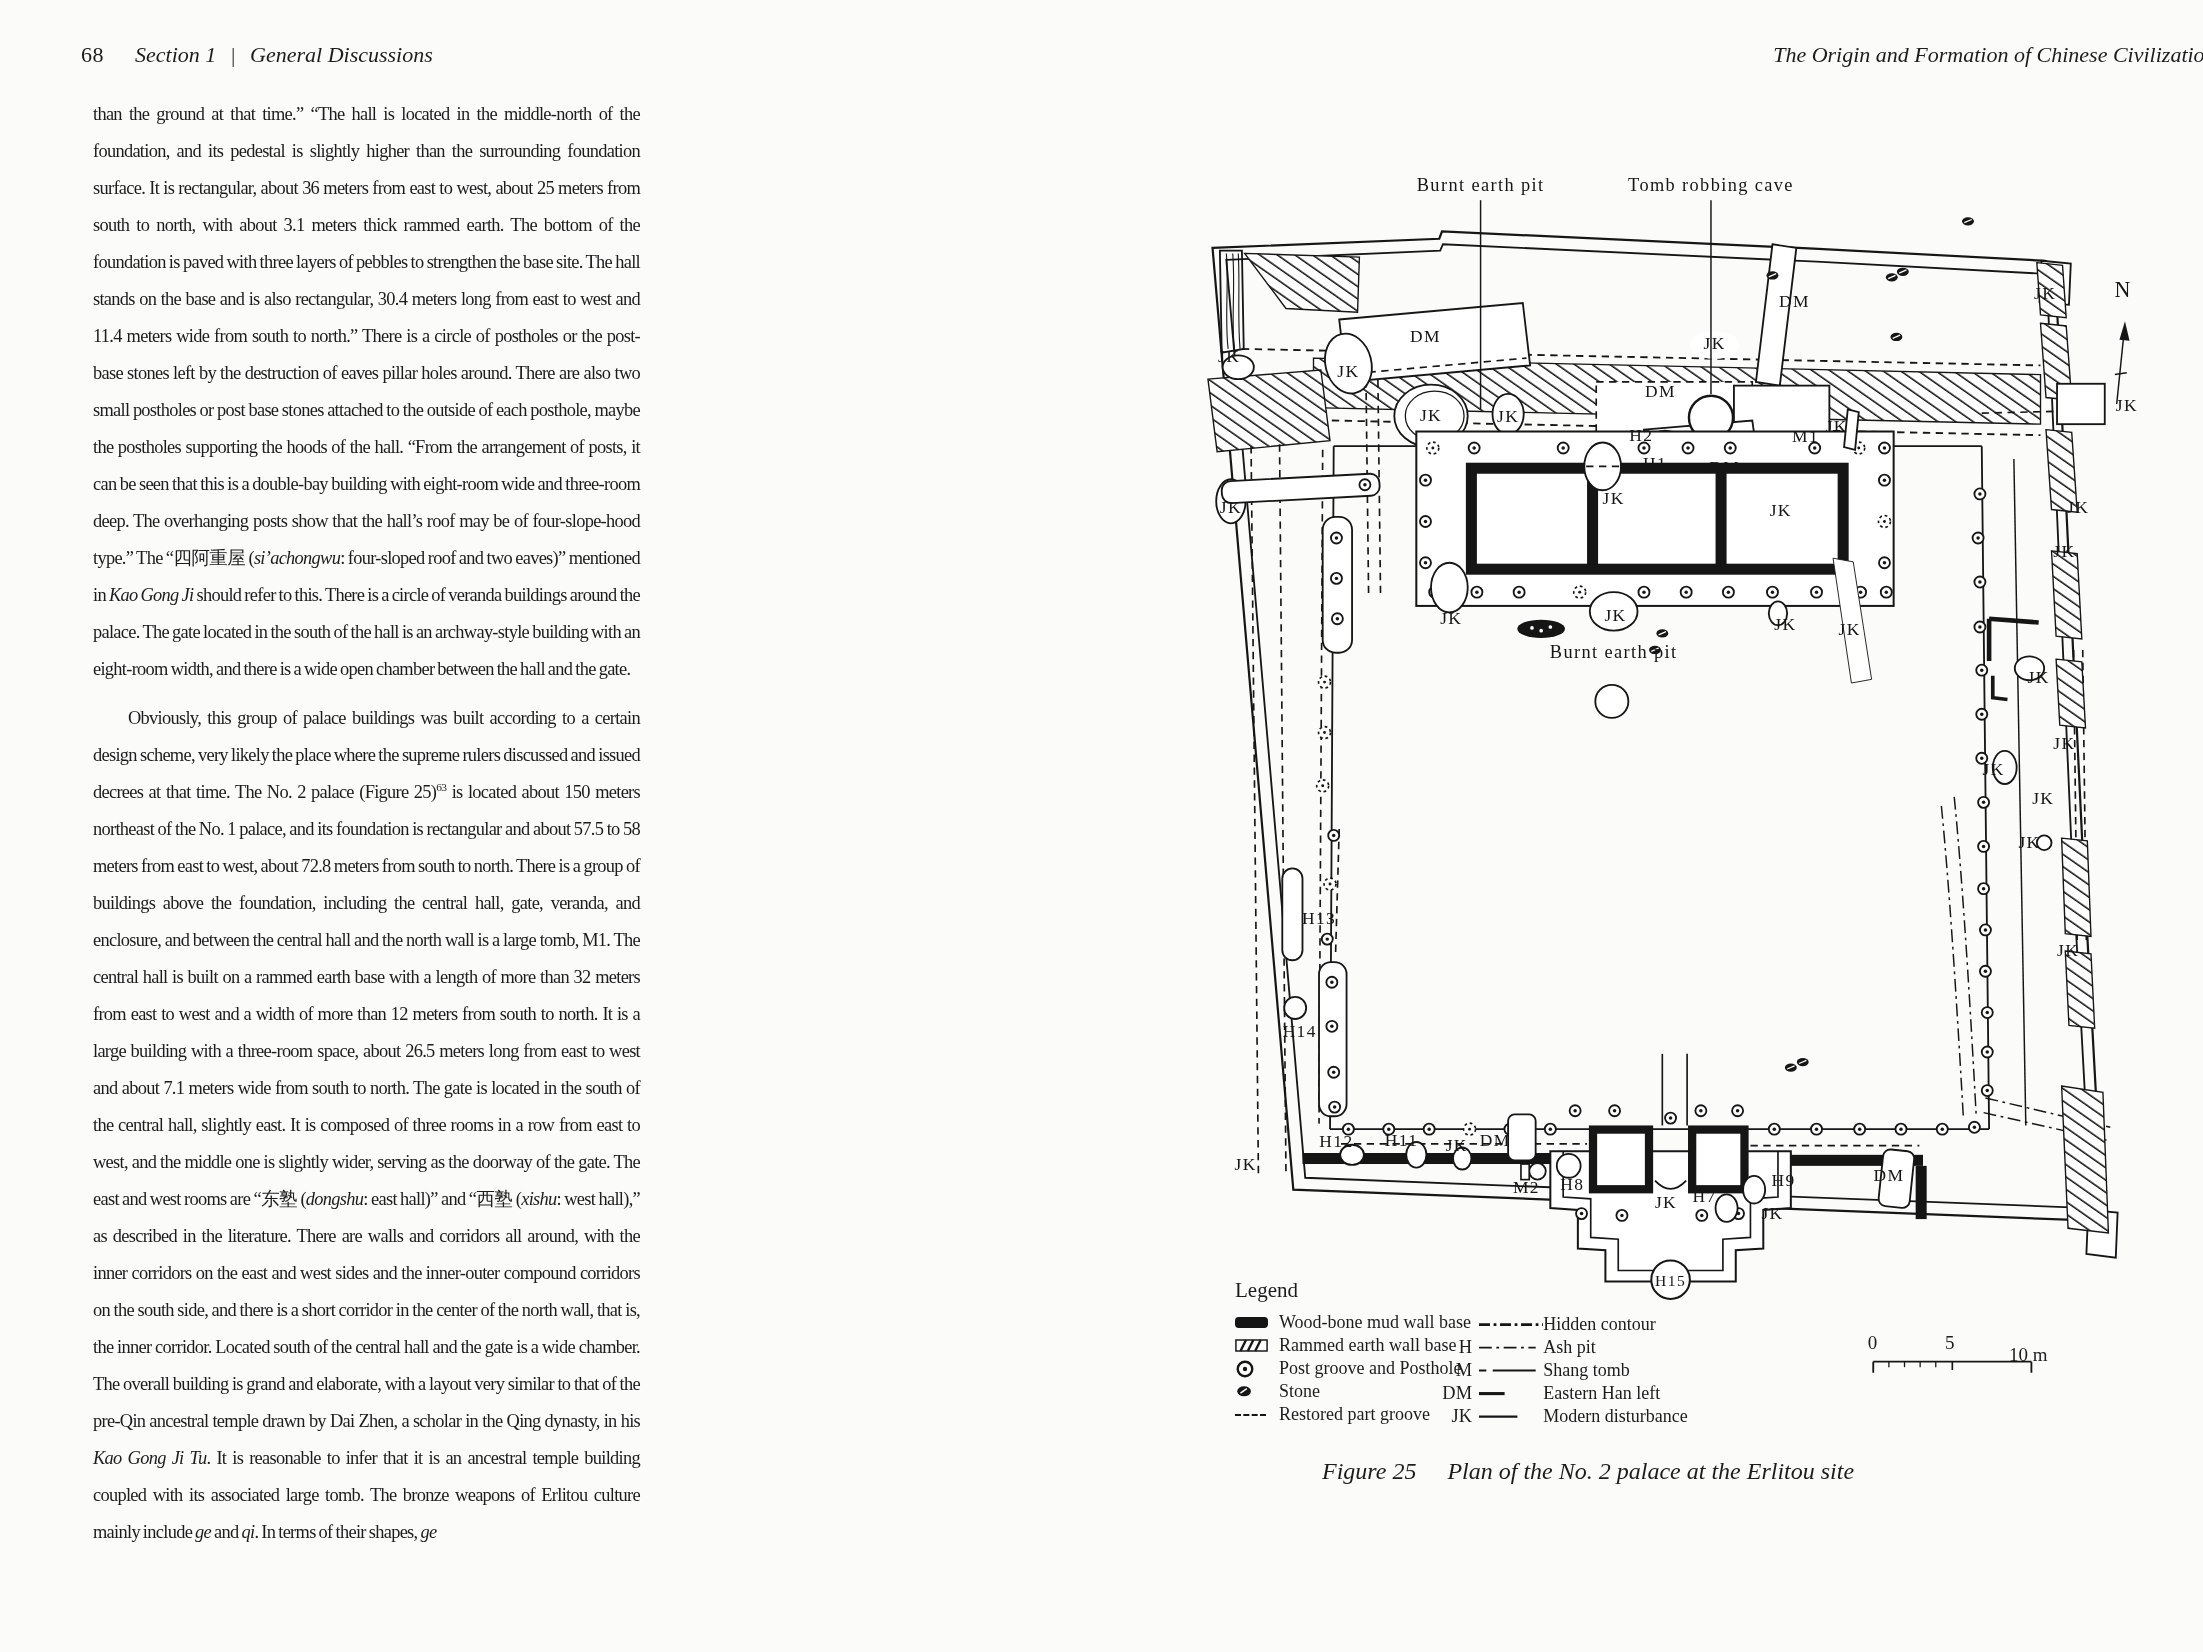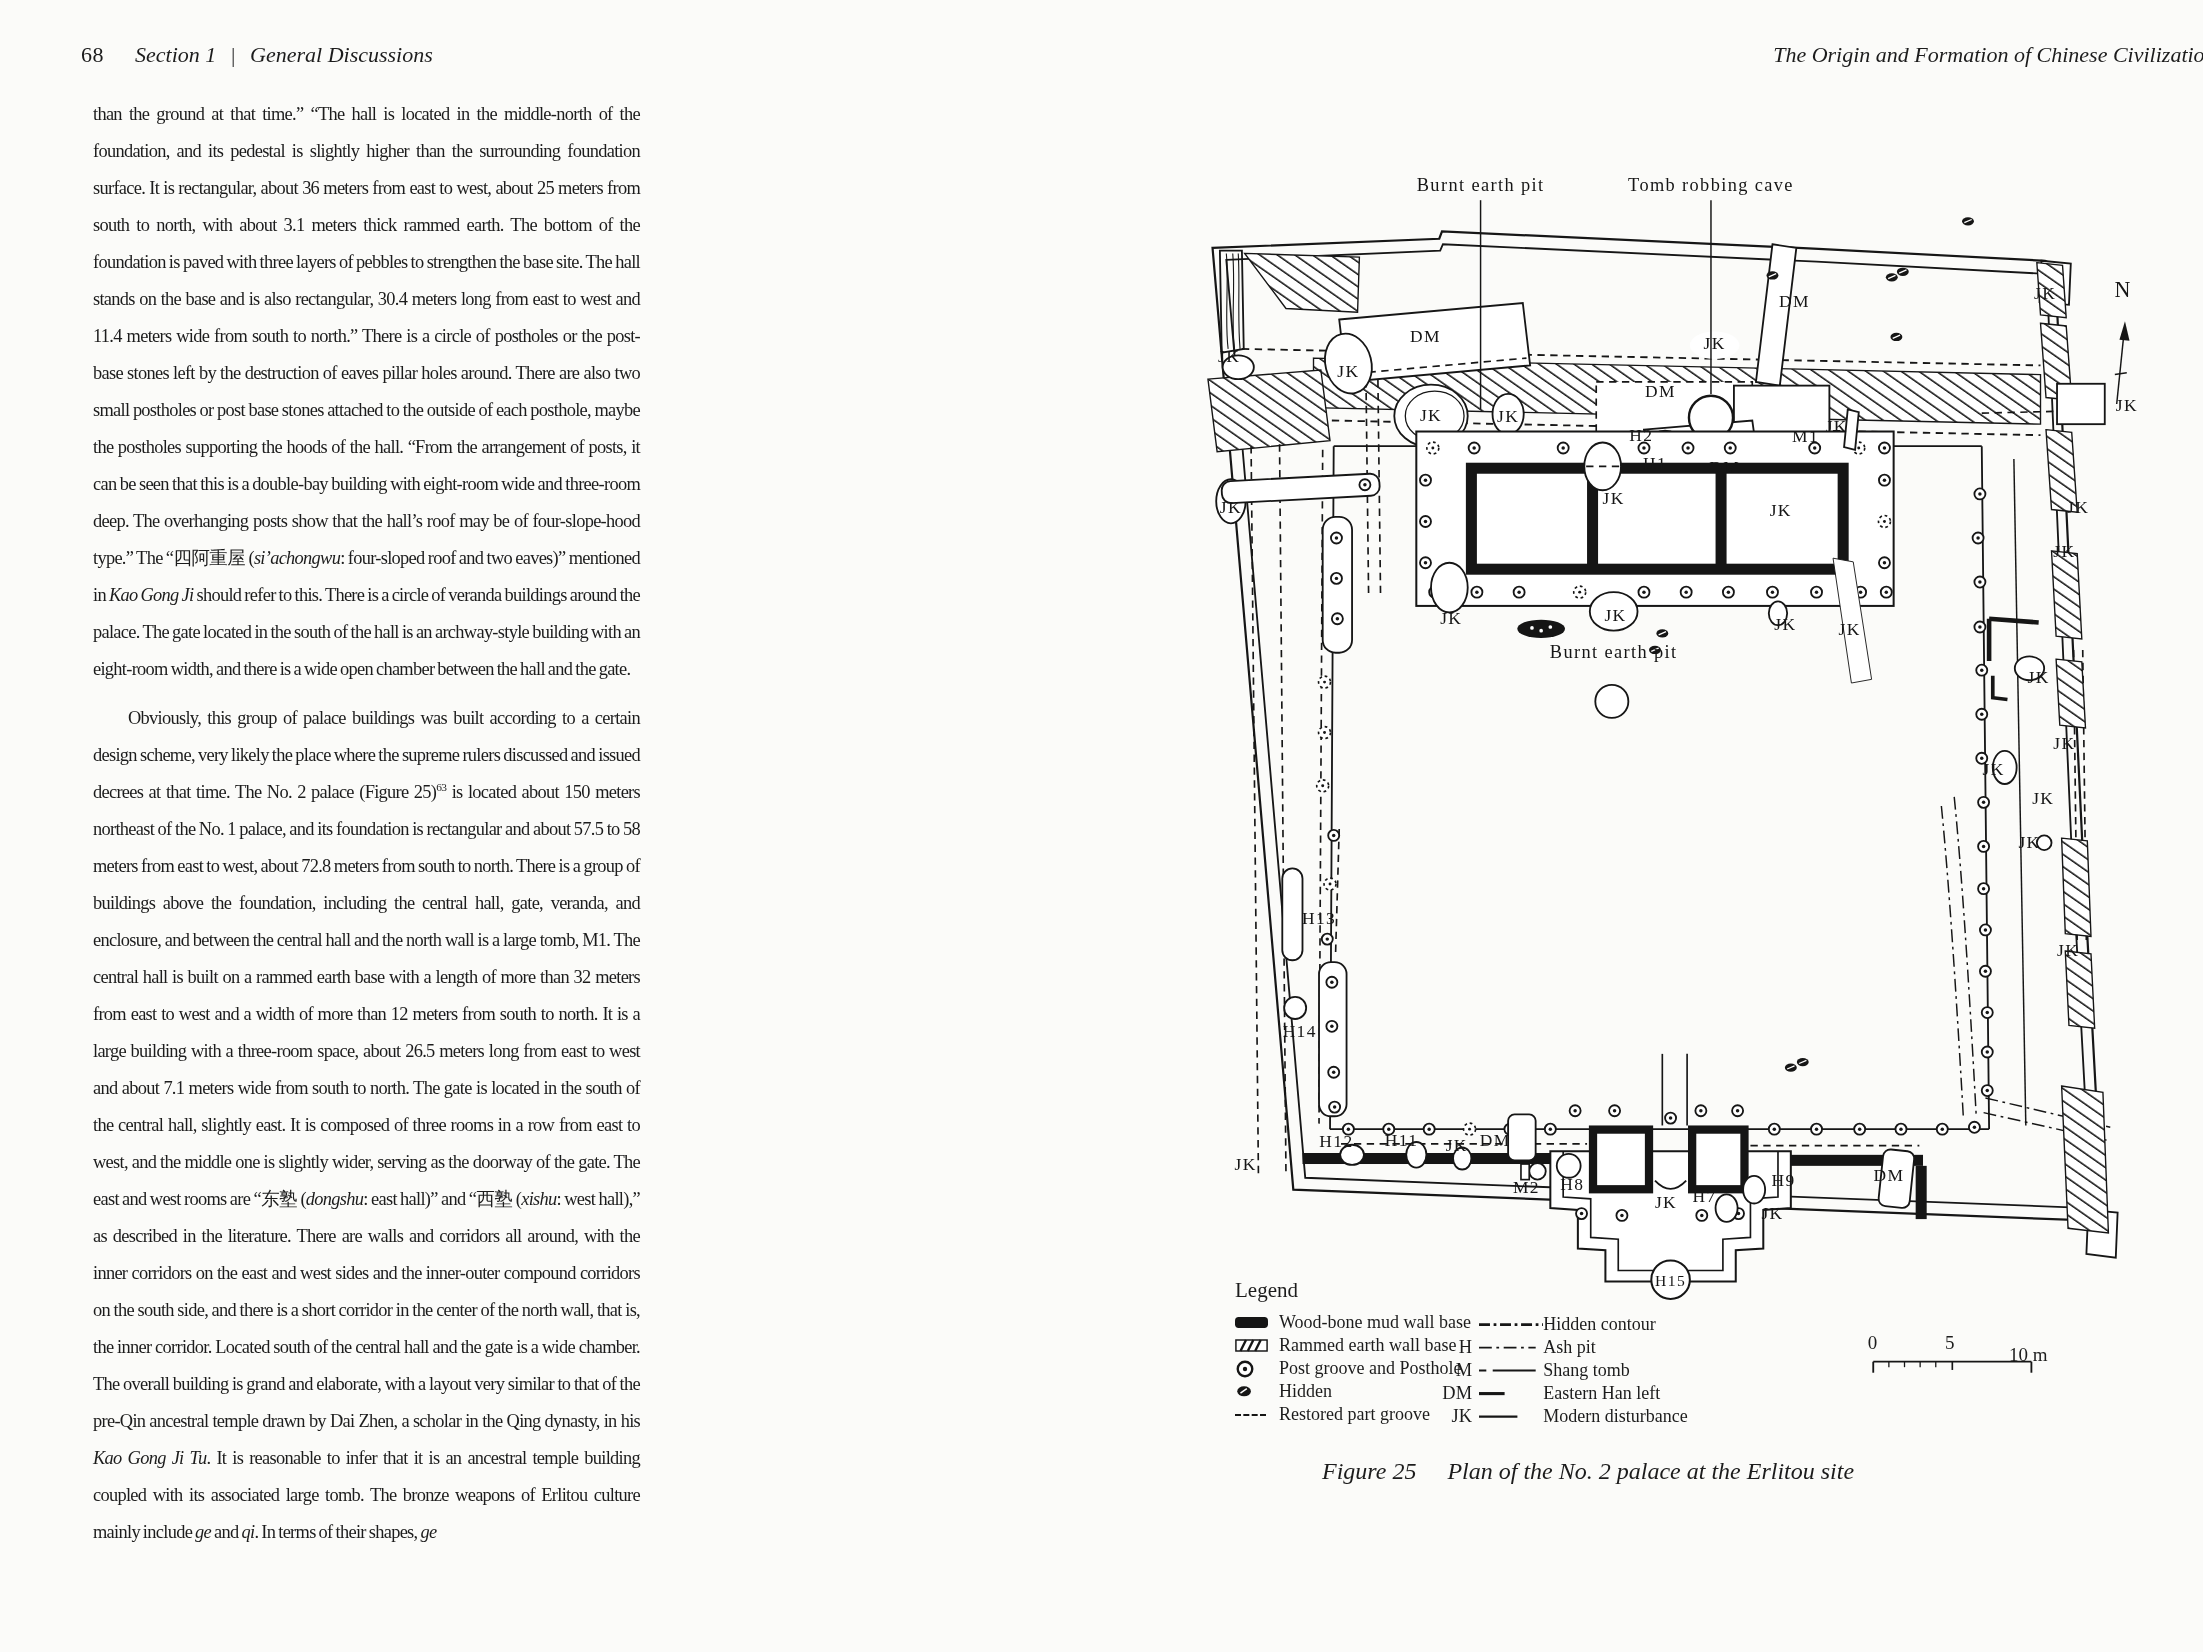--- a/index.html
+++ b/index.html
@@ -412,21 +412,21 @@
     </span>
     <span class="lg-label">Post groove and Posthole</span>
   </div>
   <div class="lg-row">
     <span class="lg-sym">
       <svg width="20" height="14.7" viewBox="0 0 22 16">
             <ellipse cx="10" cy="8" rx="7.5" ry="5.5" fill="#161616"></ellipse>
             <line x1="6" y1="10" x2="13" y2="5" stroke="#fff" stroke-width="1.6"></line>
           </svg>
     </span>
-    <span class="lg-label">Hidden</span>
+    <span class="lg-label">Stone</span>
   </div>
   <div class="lg-row">
     <span class="lg-sym">
           <span class="restored-bar"></span>
         </span>
     <span class="lg-label">Restored part groove</span>
   </div>
 </div>
 
 <div class="lg-col lg-right legend">

